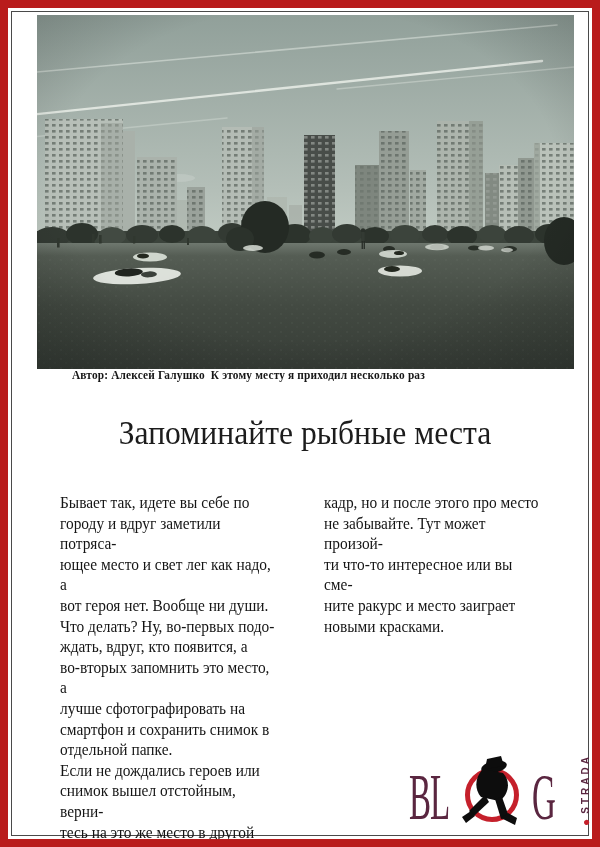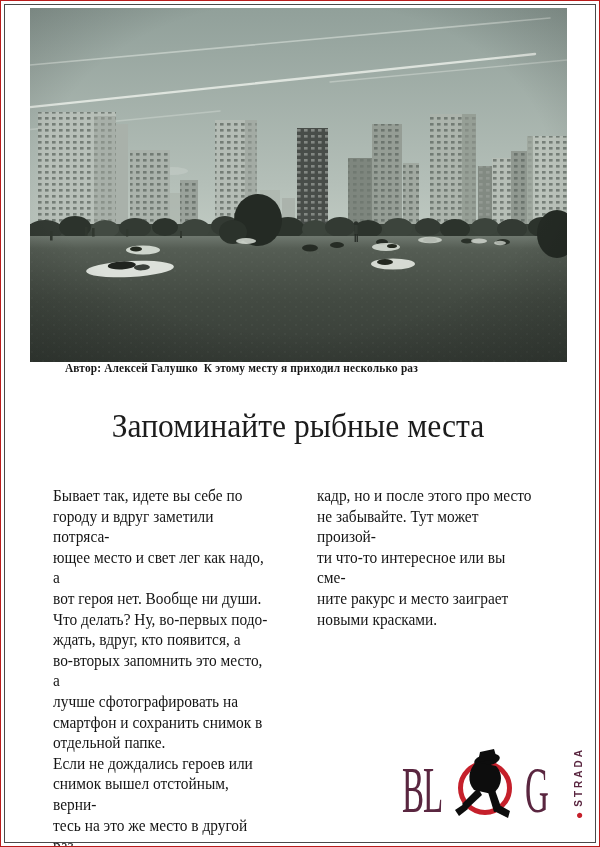--- a/index.html
+++ b/index.html
@@ -1,18 +1,18 @@
 <!DOCTYPE html>
 <html style="--logo-maroon: #5a2640; --logo-red: #c5202b; --sky-top: #91a09a; --sky-bottom: #c2ccc4; --grass-dark: #363c36;"><head>
 <meta charset="utf-8">
 <style>
   html,body { margin:0; padding:0; background:#ffffff; }
   .page {
     position:relative; width:600px; height:847px; box-sizing:border-box;
-    background:#fff; border:1px solid #b91c1c; overflow:hidden;
+    background:#fff; border:8px solid #b91c1c; overflow:hidden;
     font-family:"Liberation Serif", serif; color:#161616;
   }
   .inner-frame {
     position:absolute; inset:3px; border:1px solid #4a4a4a; pointer-events:none;
   }
   .photo {
     position:absolute; left:29px; top:7px; width:537px; height:354px; margin:0;
     line-height:0;
   }
   .caption {

